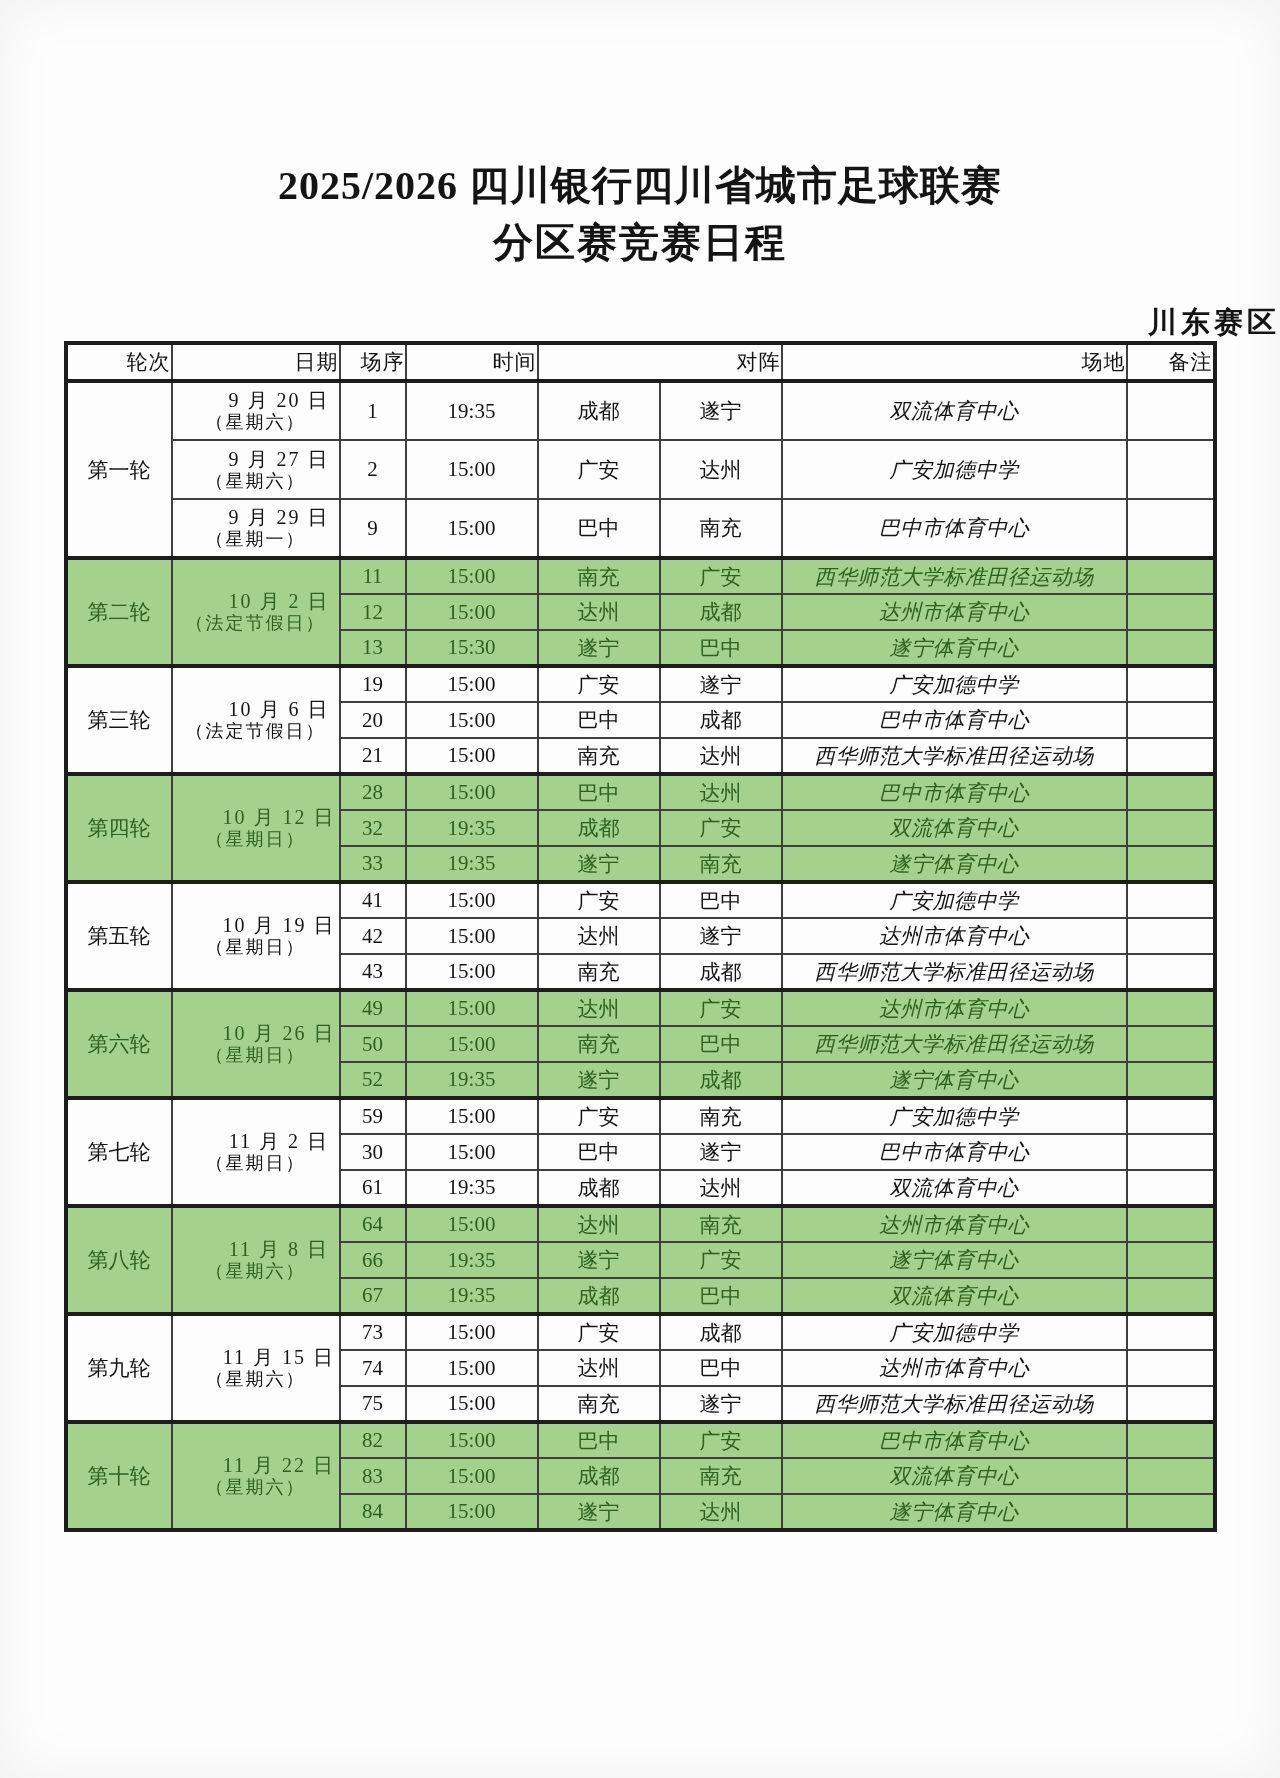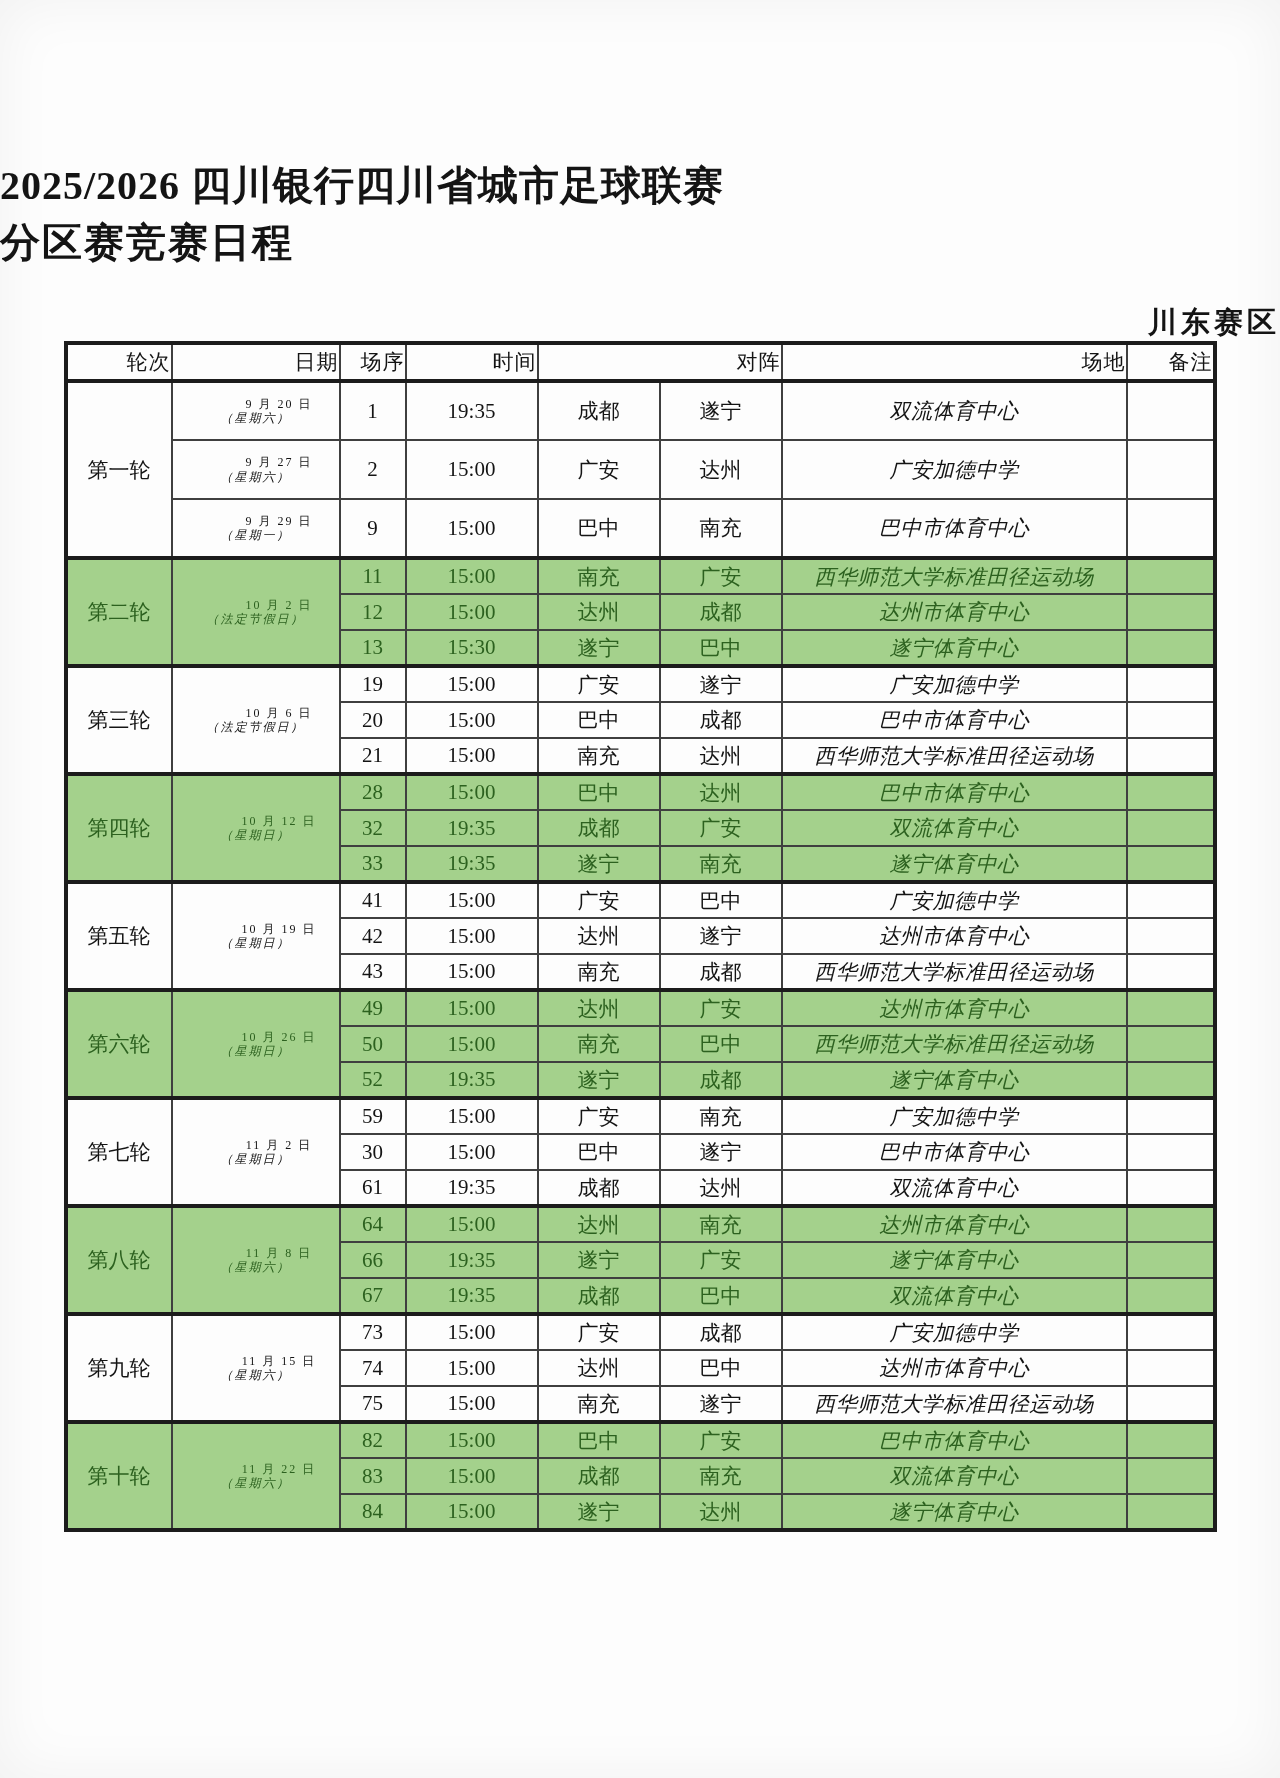--- a/index.html
+++ b/index.html
@@ -8,21 +8,21 @@
     font-family:"Liberation Serif","DejaVu Serif",serif;
     color:#141414;
   }
   .photo {
     position:relative; width:1280px; height:1778px;
     background:#fdfdfd;
     box-shadow: inset 0 0 60px rgba(0,0,0,0.05);
     overflow:hidden;
   }
   .doc { padding-top:165px; }
-  .title { text-align:left; font-weight:bold; margin:0; }
+  .title { text-align:center; font-weight:bold; margin:0; }
   .title-1 { font-size:40px; line-height:42px; letter-spacing:1px; }
   .title-2 { font-size:40px; line-height:40px; margin-top:16px; letter-spacing:2px; }
   .subtitle { text-align:right; font-weight:bold; font-size:29px; line-height:34px; margin-top:42px; letter-spacing:4px; }
 
   table.sched {
     margin:2px auto 0 auto;
     width:1149px;
     table-layout:fixed;
     border-collapse:collapse;
     border:4px solid #1c1c1c;
@@ -33,22 +33,22 @@
     padding:0; overflow:hidden;
     font-size:21px;
   }
   .sched thead tr { height:38px; }
   .sched thead th { font-weight:normal; border-bottom:4px solid #1c1c1c; letter-spacing:1px;text-align:right; }
   tr.r1 { height:59px; }
   tr.rn { height:36px; }
   tr.group-start td { border-top:4px solid #1c1c1c; }
   .hl td { background:#a4d18c; color:#2c611f; }
   .date-cell { line-height:1.2; }
-  .date-l1 { font-size:12px; letter-spacing:2px;padding-left:47px; }
-  .date-l2 { font-size:12px; letter-spacing:2px;font-style:italic; }
+  .date-l1 { font-size:20px; letter-spacing:2px;padding-left:47px; }
+  .date-l2 { font-size:18px; letter-spacing:2px; }
   .venue-cell { letter-spacing:0.5px;font-style:italic; }
 </style>
 </head>
 <body>
 
 <div class="photo">
   <div class="doc">
     <h1 class="title title-1">2025/2026 四川银行四川省城市足球联赛</h1>
     <h1 class="title title-2">分区赛竞赛日程</h1>
     <div class="subtitle">川东赛区</div>

